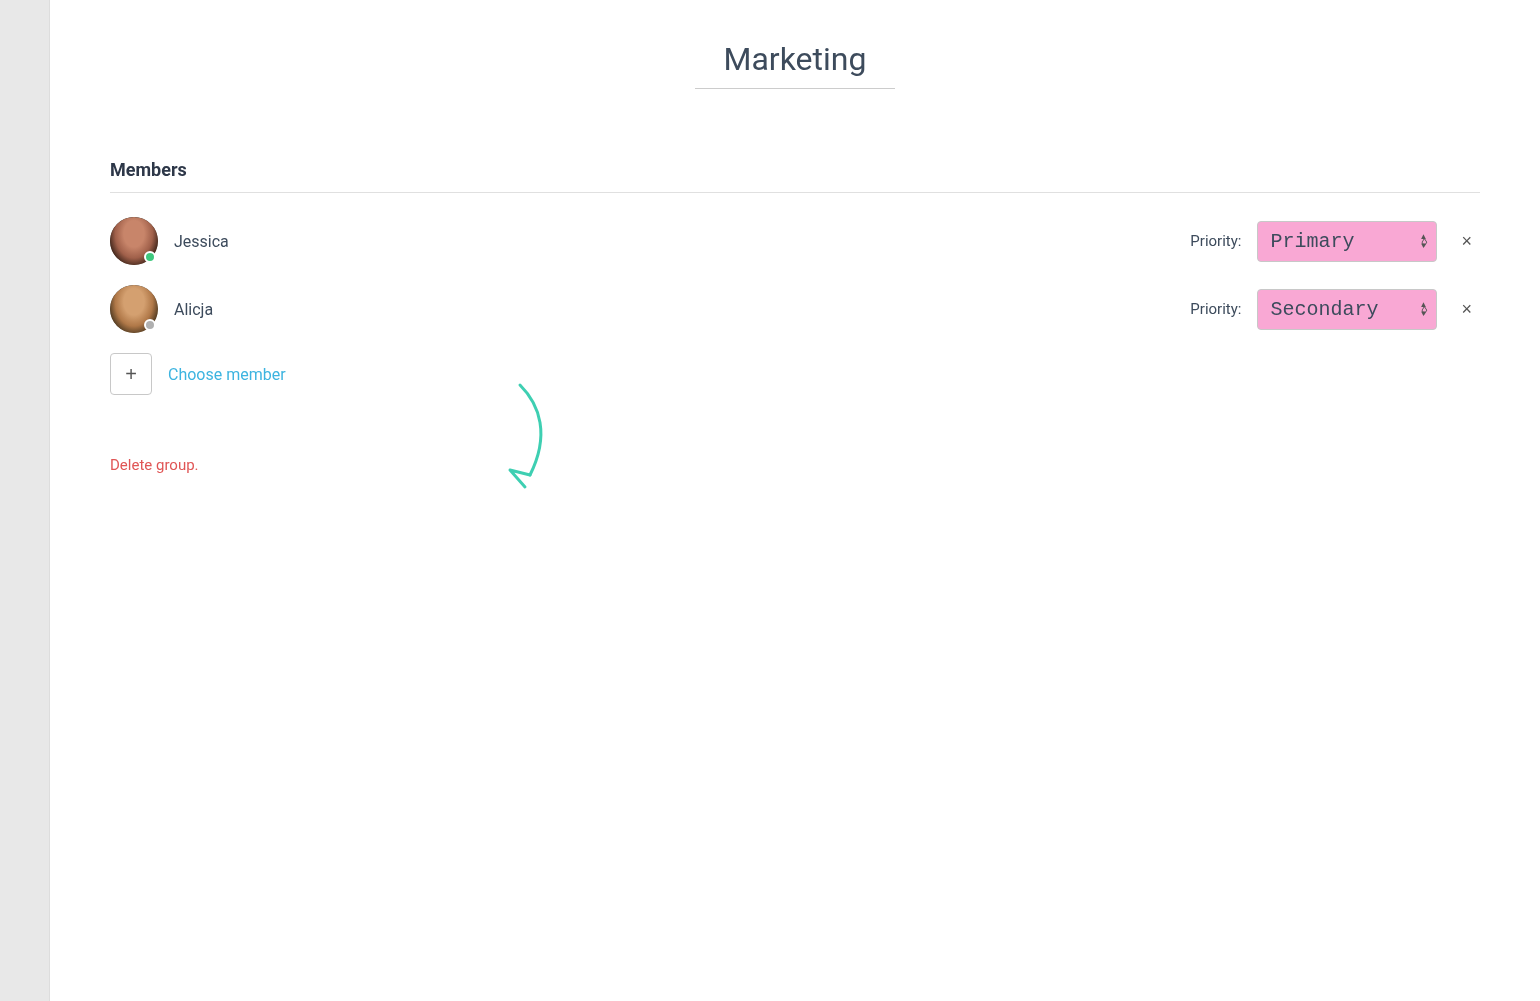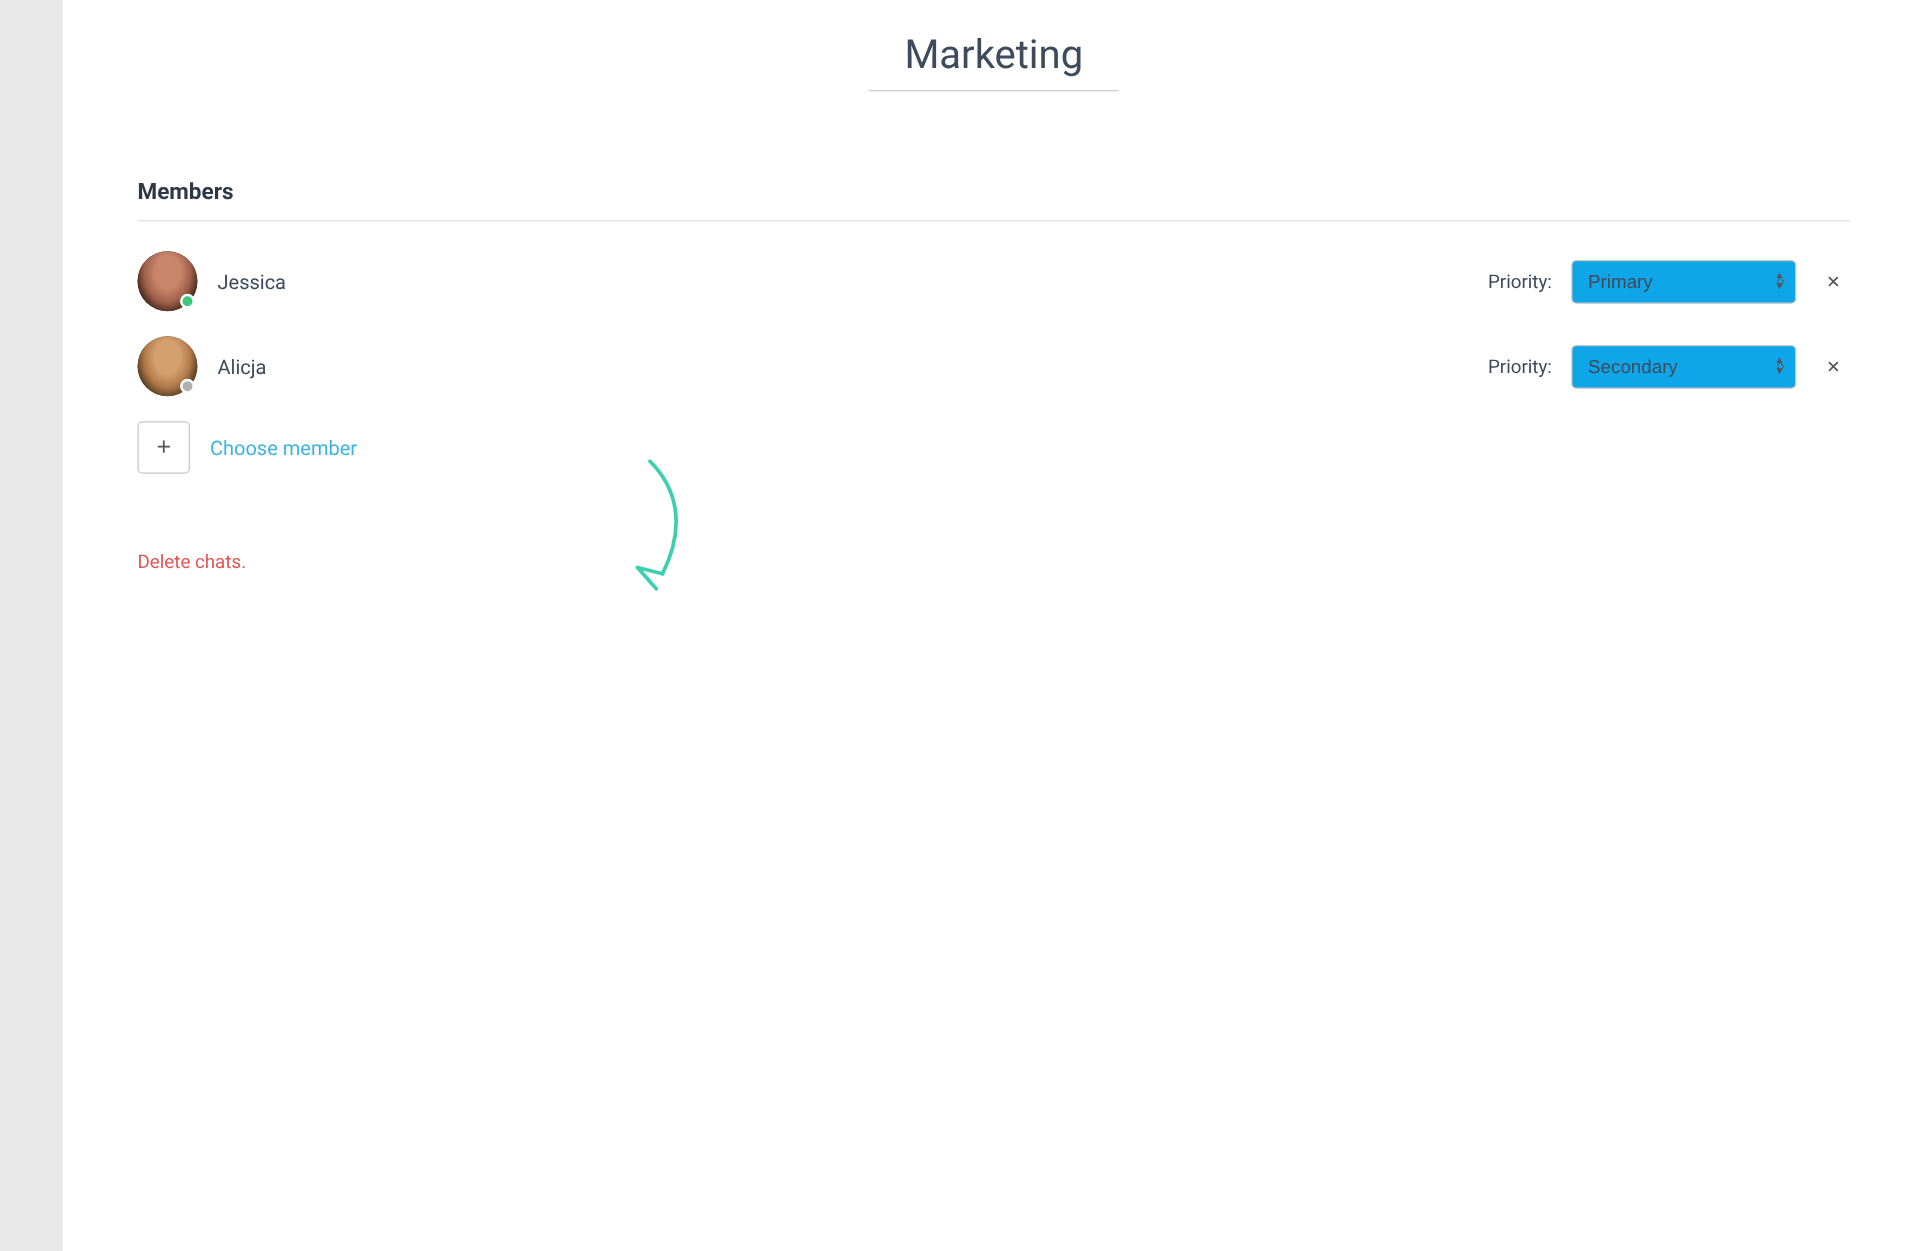--- a/index.html
+++ b/index.html
@@ -18,21 +18,21 @@
     .sidebar {
       width: 50px;
       background: #e8e8e8;
       min-height: 1001px;
       border-right: 1px solid #ddd;
     }
 
     .main-content {
       flex: 1;
       background: #ffffff;
-      padding: 24px 60px;
+      padding: 40px 60px;
       min-height: 1001px;
     }
 
     .page-header {
       text-align: center;
       margin-bottom: 50px;
       padding-bottom: 20px;
     }
 
     .page-title {
@@ -142,27 +142,28 @@
       color: #3d4b5c;
       margin-right: 8px;
     }
 
     .priority-select {
       appearance: none;
       -webkit-appearance: none;
       border: 1px solid #c8c8c8;
       border-radius: 4px;
       padding: 8px 36px 8px 12px;
-      font-size: 15px;
+      font-size: 20px;
       color: #3d4b5c;
-      background: #0ea5e9;
+      background: #f9a8d4;
       min-width: 180px;
       cursor: pointer;
       background-image: none;
       position: relative;
+      font-family: Liberation Mono, monospace;
     }
 
     .select-wrapper {
       position: relative;
       display: inline-block;
     }
 
     .select-wrapper::after {
       content: '⬨';
       position: absolute;
@@ -337,16 +338,16 @@
   </div>
 
   <div class="section delete-section content-with-annotation">
 
     
     <svg class="arrow-svg" width="160" height="120" viewBox="0 0 160 120">
       <path d="M 80 10 C 100 30, 110 60, 90 100" stroke="#3ecfb2" stroke-width="3" fill="none" stroke-linecap="round"></path>
       <path d="M 90 100 L 70 95 L 85 112" stroke="#3ecfb2" stroke-width="3" fill="none" stroke-linecap="round" stroke-linejoin="round"></path>
     </svg>
 
-    <a class="delete-link">Delete chats.</a>
+    <a class="delete-link">Delete group.</a>
   </div>
 
 </div>
 
 </body></html>

